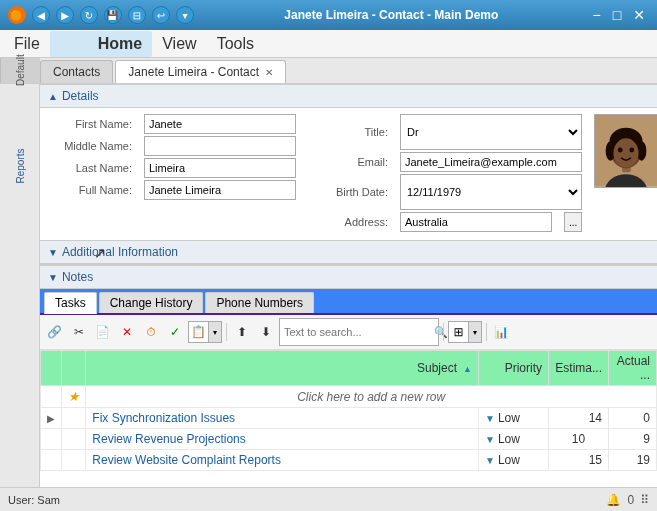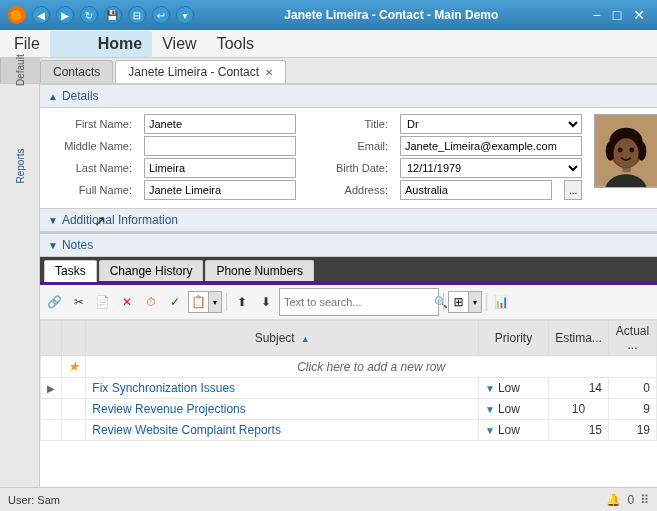--- a/index.html
+++ b/index.html
@@ -138,29 +138,29 @@
       padding: 2px 4px;
       font-size: 11px;
       height: 20px;
       background: white;
     }
     .form-select {
       flex: 1;
       border: 1px solid #aaa;
       padding: 1px 2px;
       font-size: 11px;
-      height: 20px;
+      height: 36px;
       background: white;
     }
 
     
     .inner-tabs {
       display: flex;
-      border-bottom: 4px solid #4c1d95;
-      background: #404040;
+      border-bottom: 2px solid #4c1d95;
+      background: #3b82f6;
       padding: 3px 4px 0 4px;
     }
     .inner-tab {
       padding: 3px 10px;
       border: 1px solid #ccc;
       border-bottom: none;
       background: #e0e0e0;
       cursor: pointer;
       font-size: 11px;
       border-radius: 2px 2px 0 0;
@@ -203,27 +203,27 @@
     }
     .search-box input {
       border: none; outline: none; padding: 2px 4px; font-size: 11px; flex: 1;
       color: #999;
     }
     .search-icon-btn { padding: 0 4px; color: #666; font-size: 11px; }
 
     
     .task-table { width: 100%; border-collapse: collapse; }
     .task-table th {
-      background: #e5e5e5;
+      background: #86efac;
       border: 1px solid #ddd;
       padding: 3px 6px;
       font-size: 11px;
       font-weight: 500;
       color: #333;
-      text-align: center;
+      text-align: right;
     }
     .task-table td {
       border: 1px solid #e8e8e8;
       padding: 3px 6px;
       font-size: 11px;
       color: #333;
     }
     .add-row td {
       color: #666;
       text-align: center;

